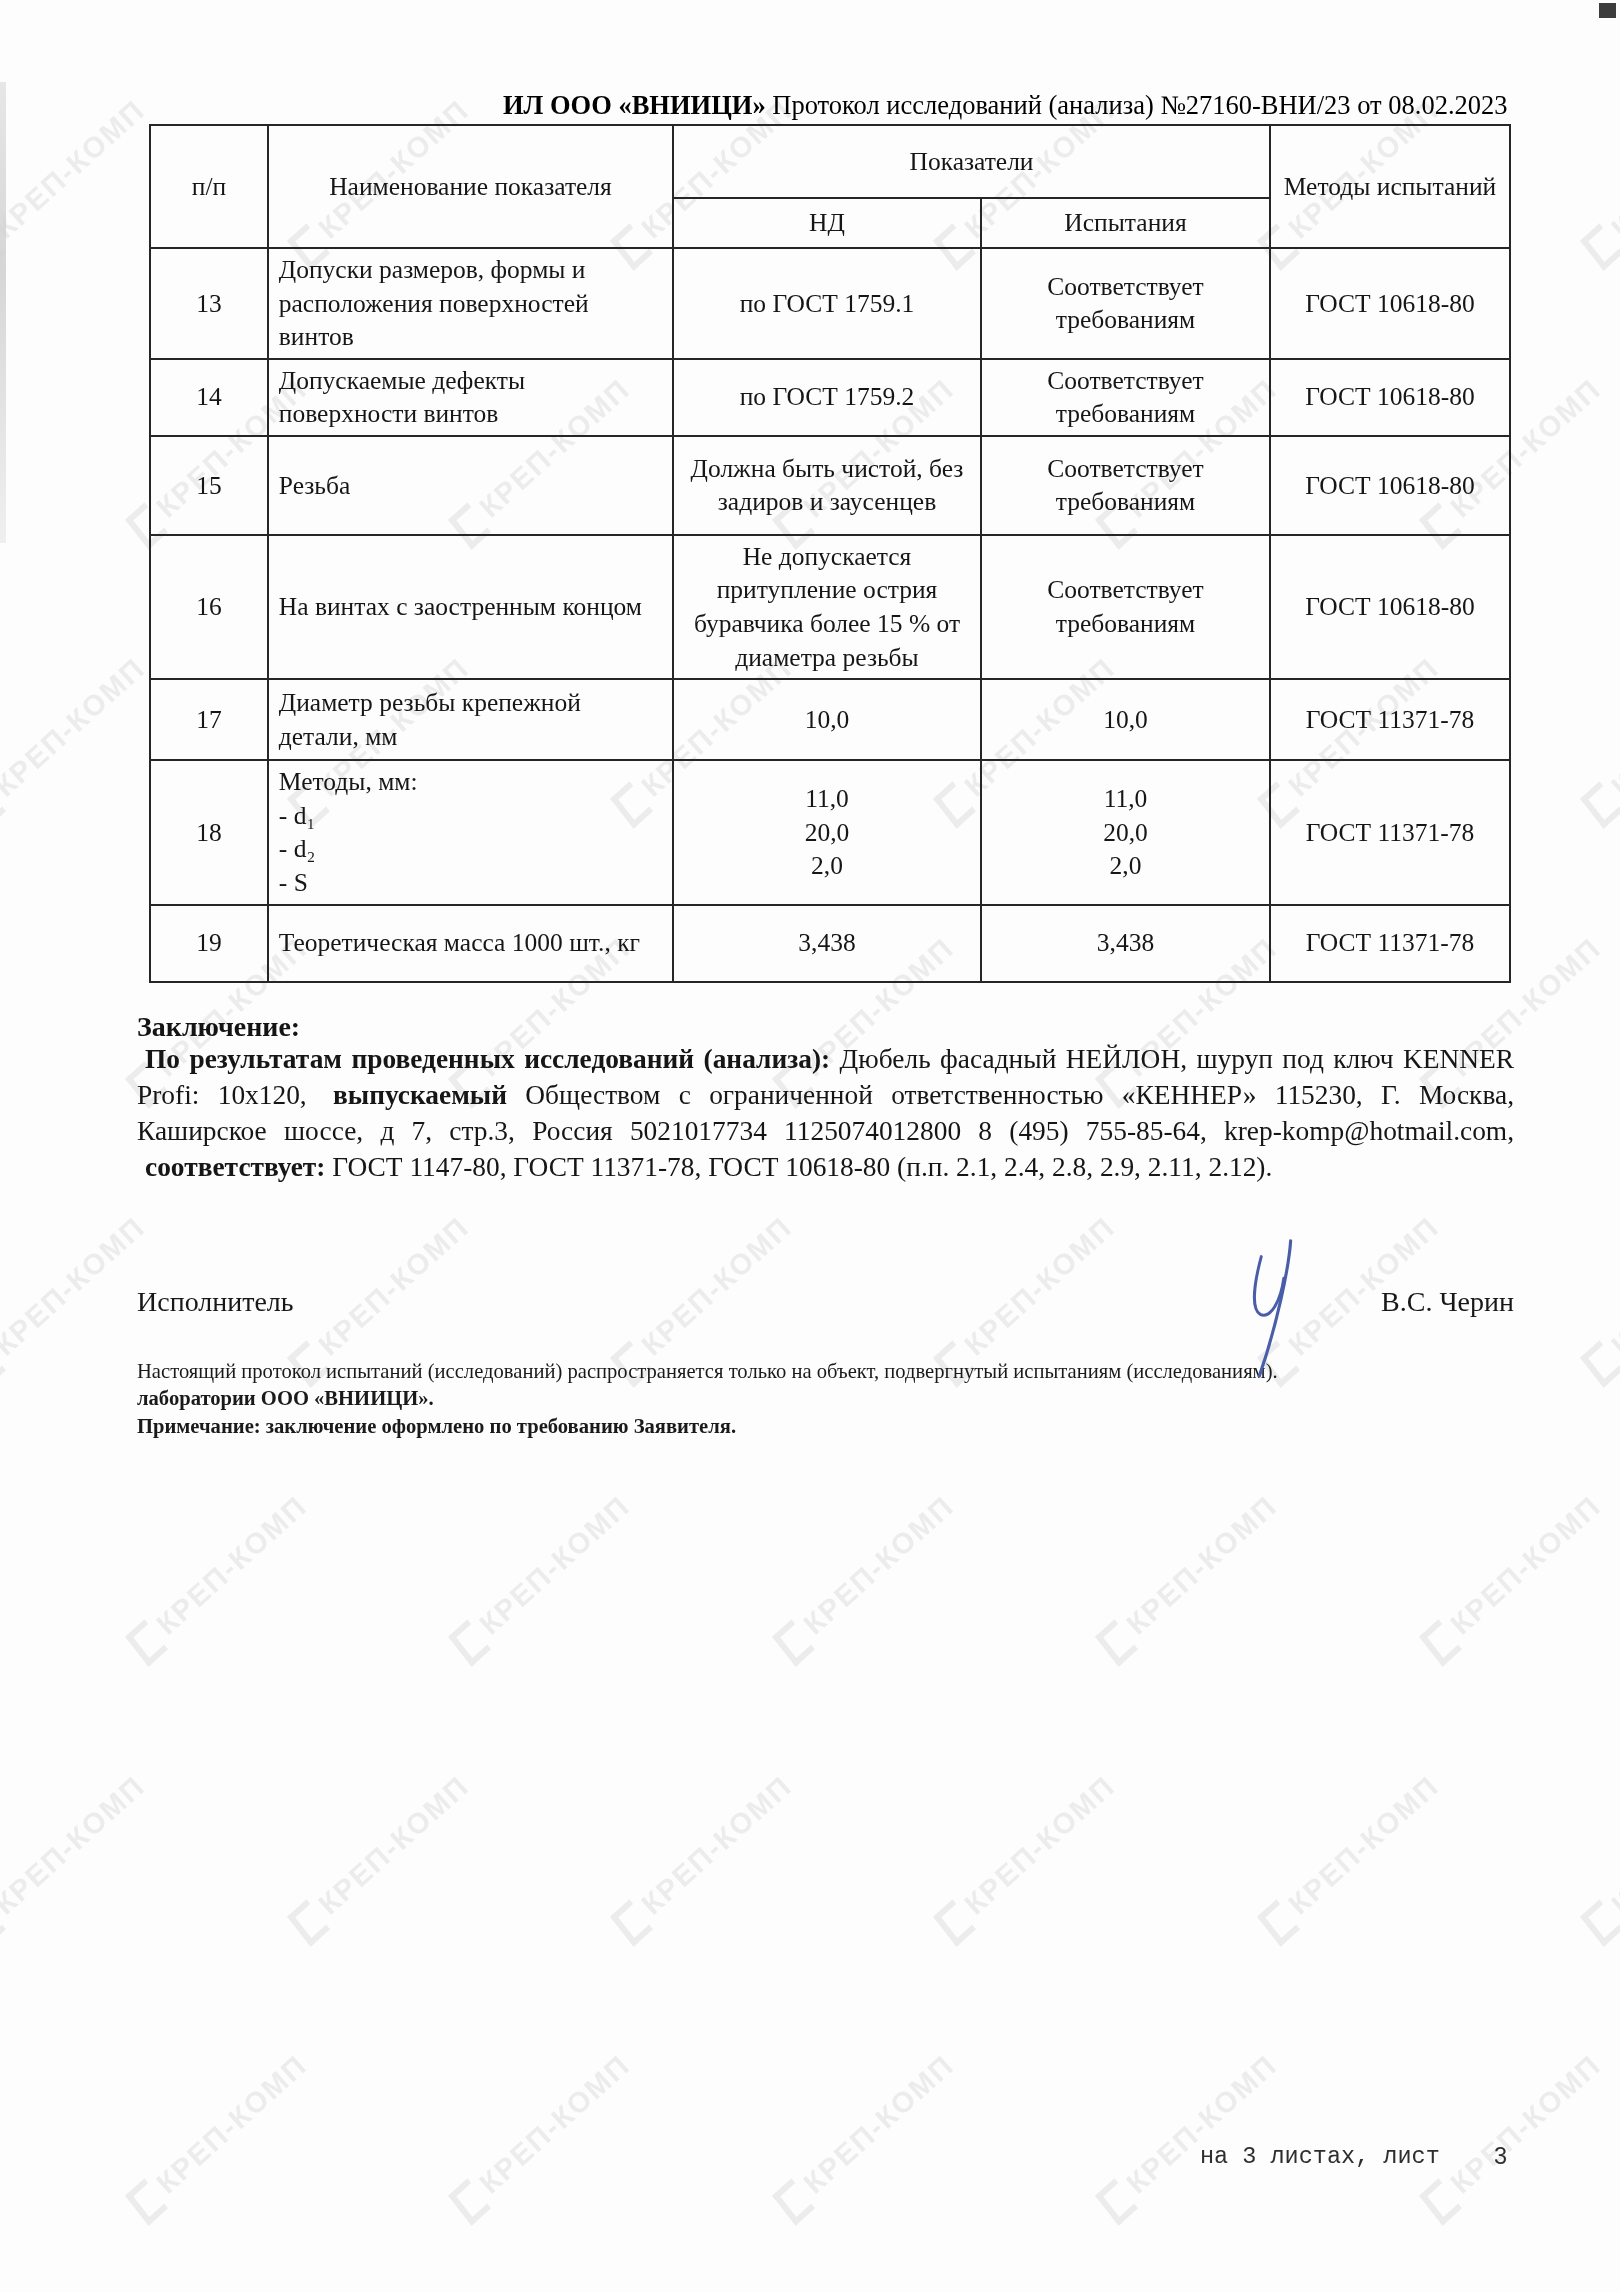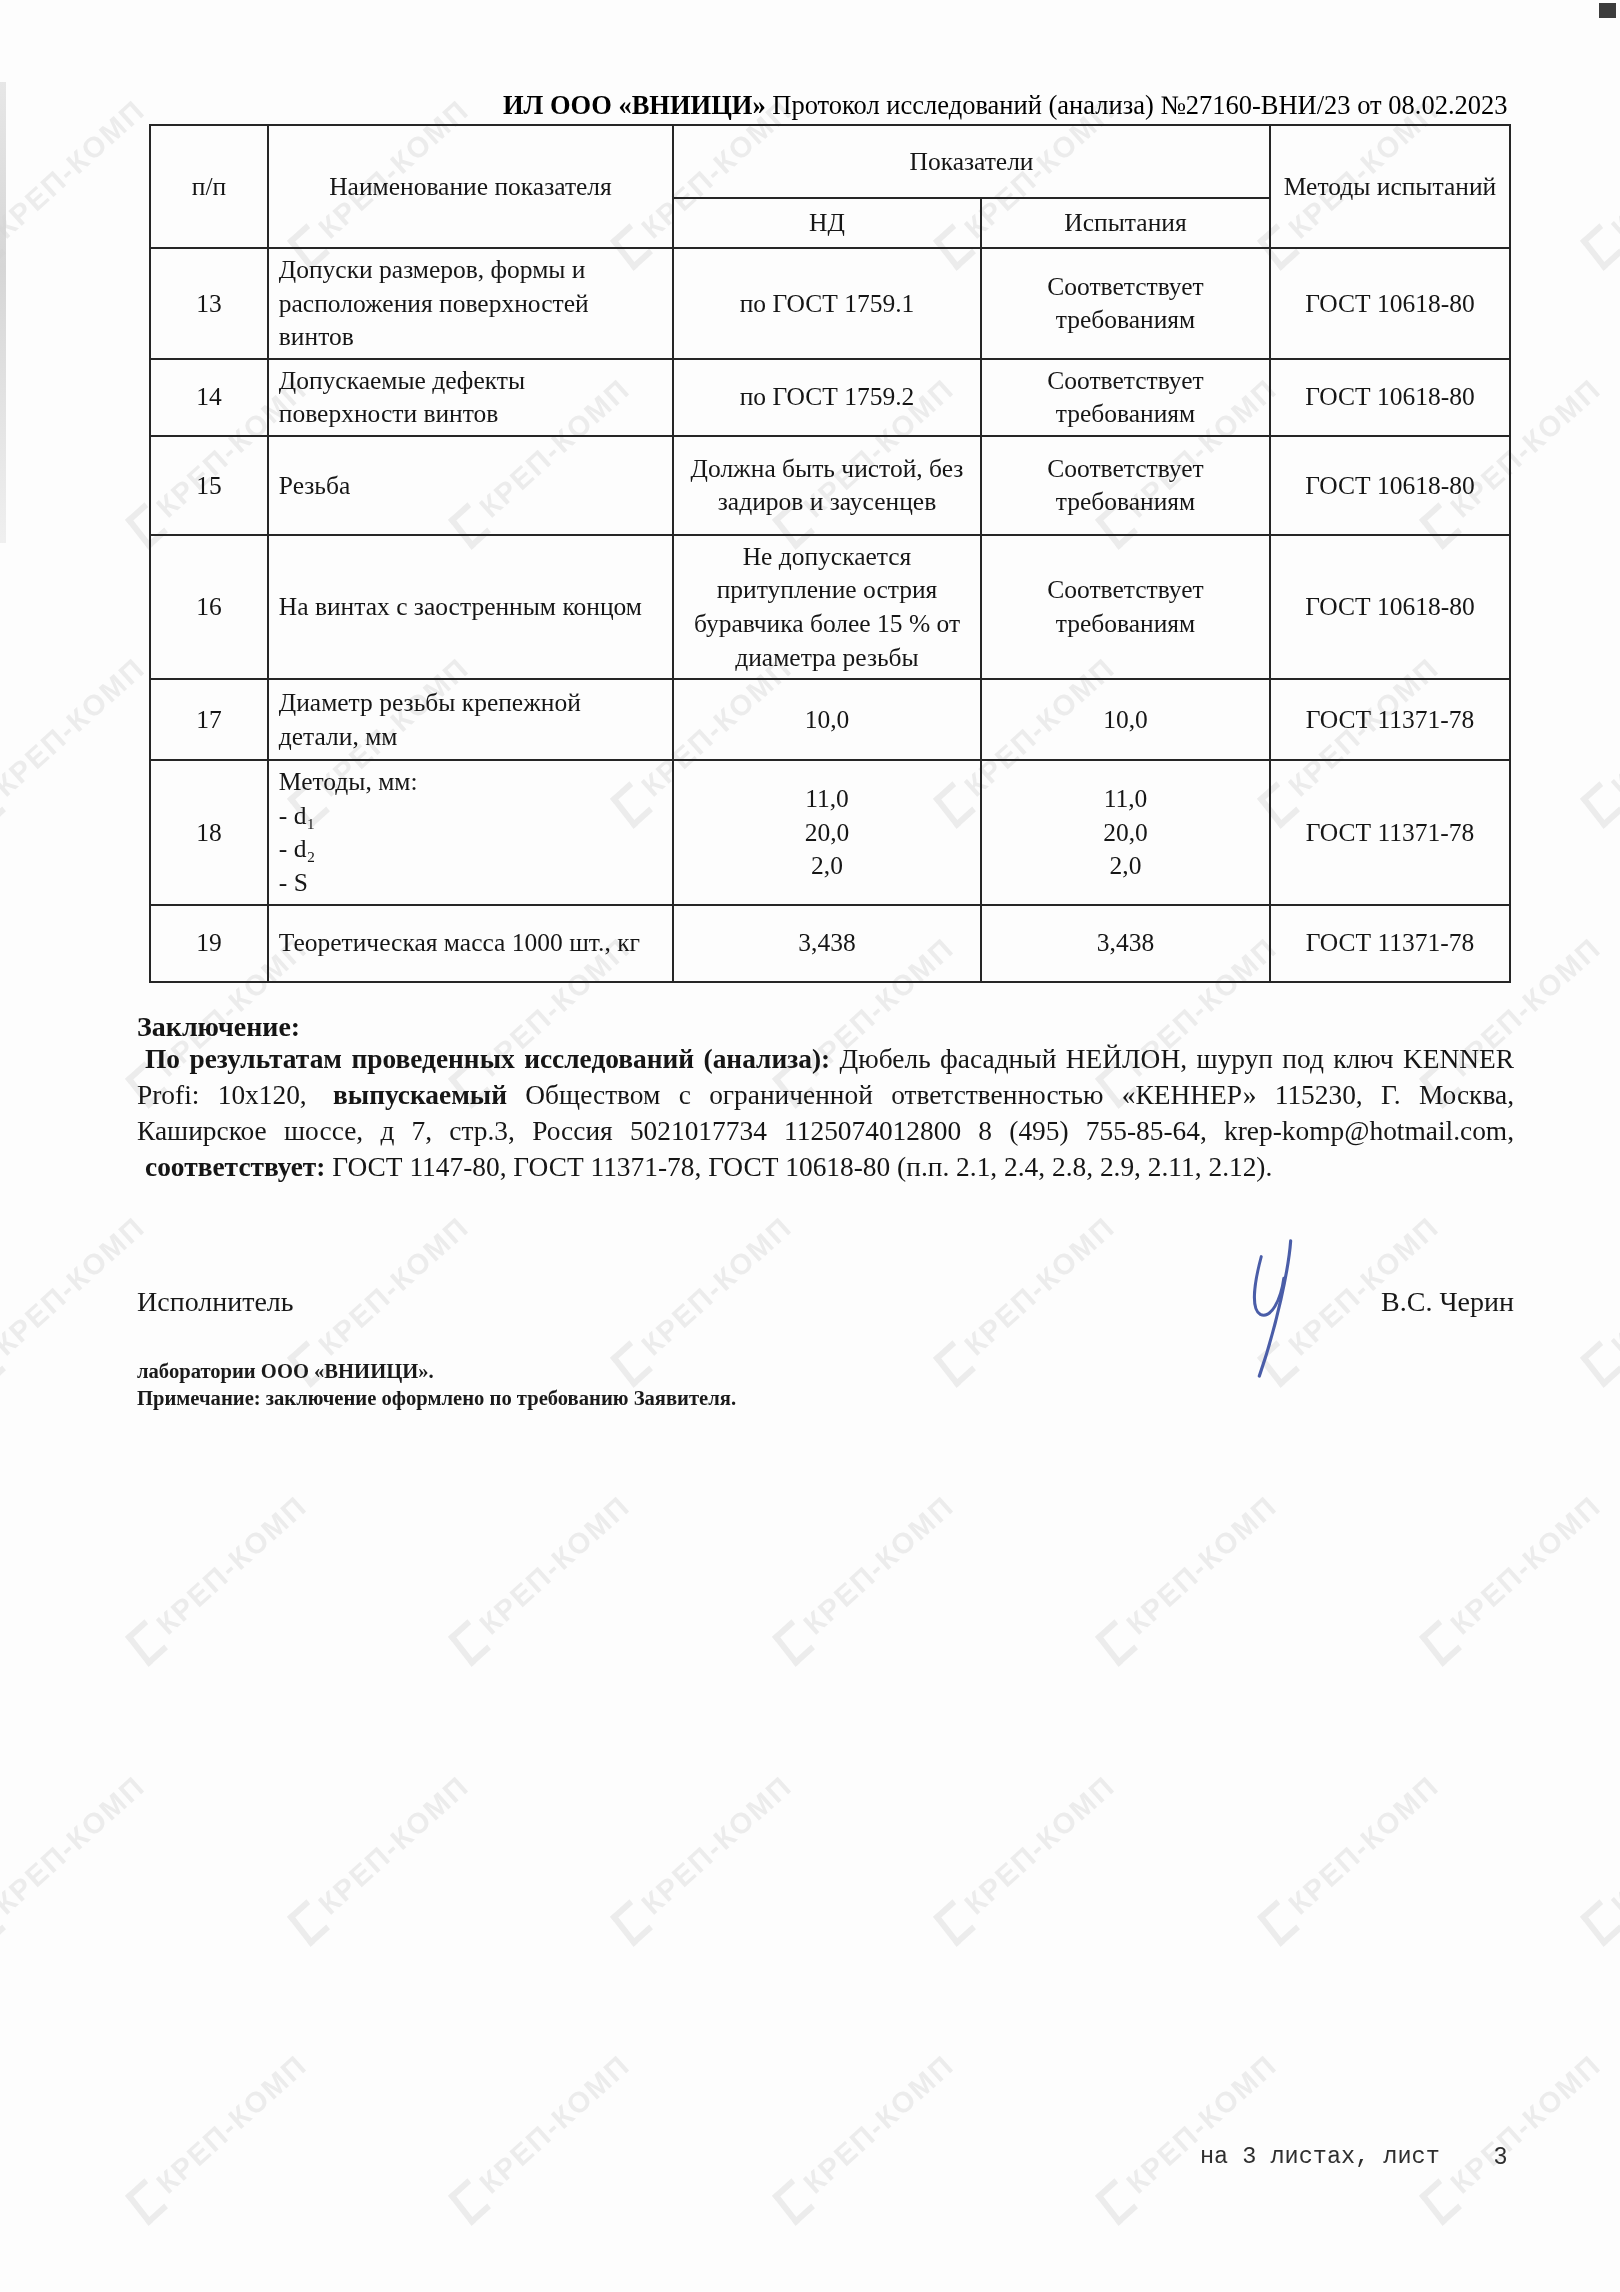--- a/index.html
+++ b/index.html
@@ -348,20 +348,21 @@
       <span>Исполнитель</span>
       <span>В.С. Черин</span>
     </div>
 
     <svg class="sig-svg" width="108" height="147" viewBox="0 0 110 150">
       <path d="M 72 6 C 70 34 58 92 40 144" fill="none" stroke-width="3.2" stroke-linecap="round" stroke="#4a5da8"></path>
       <path d="M 42 22 C 34 52 32 76 41 81 C 52 86 62 66 65 44" fill="none" stroke-width="3" stroke-linecap="round" stroke="#4a5da8"></path>
     </svg>
 
     <div class="footnotes">
+      <div>Настоящий протокол испытаний (исследований) распространяется только на объект, подвергнутый испытаниям (исследованиям).</div>
       <div class="fn-b">лаборатории  ООО «ВНИИЦИ».</div>
       <div class="fn-b">Примечание: заключение оформлено по требованию Заявителя.</div>
     </div>
 
     <div class="footer-label">на 3  листах, лист</div>
     <div class="footer-page">3</div>
 
   </div>
 </div>
 

